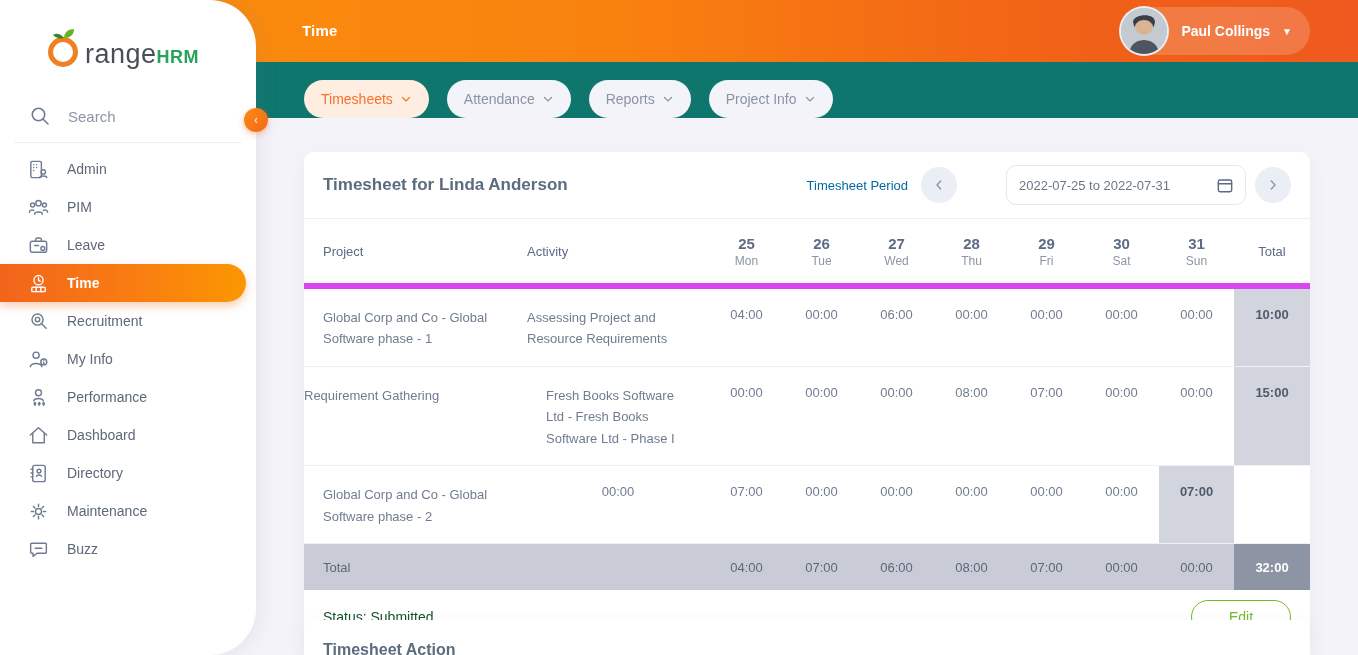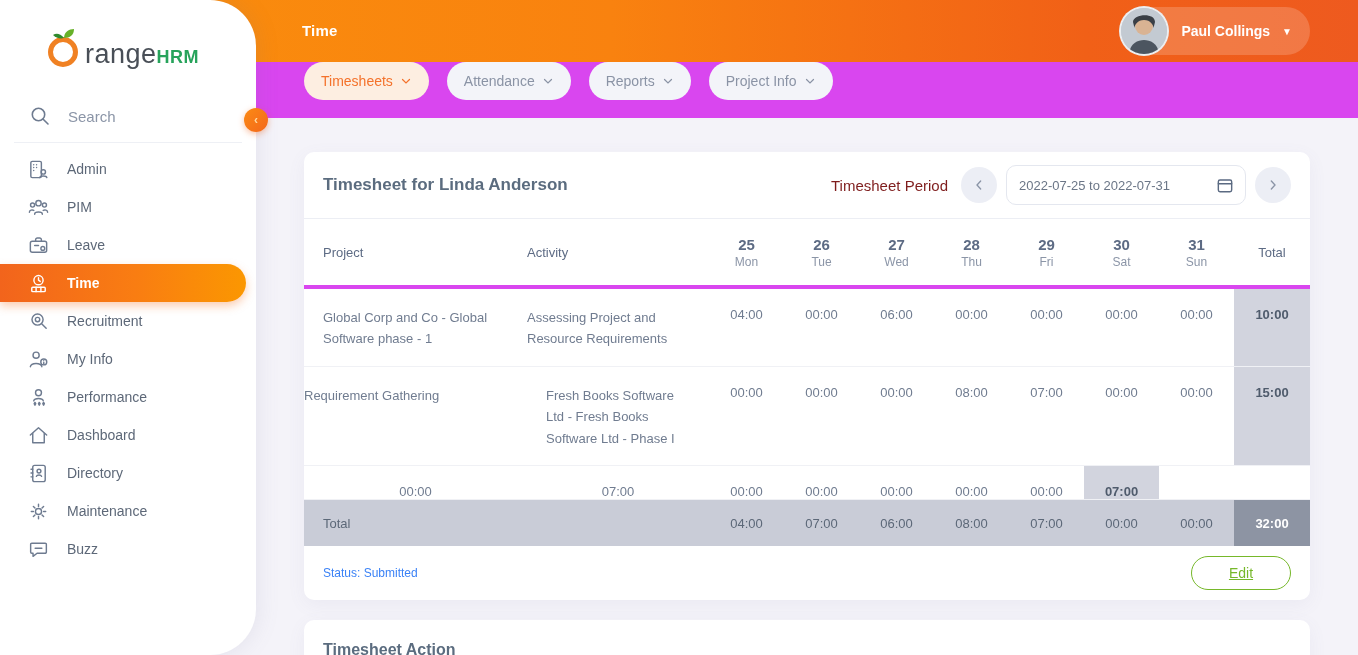--- a/index.html
+++ b/index.html
@@ -29,22 +29,22 @@
     width:50px; height:50px; border-radius:50%;
     border:2px solid rgba(255,255,255,.65);
     background:#c9cfd6; overflow:hidden; flex:0 0 auto; margin-left:-1px;
   }
   .profile-name { color:#ffffff; font-size:14px; font-weight:700; }
   .profile-caret { color:#ffffff; font-size:10px; }
 
   
   .tabbar {
     position:absolute; left:256px; top:62px; width:1102px; height:56px;
-    background:#d946ef; z-index:1;
-    display:flex; align-items:flex-start; gap:18px; padding-left:48px;
+    background:#0f766e; z-index:1;
+    display:flex; align-items:flex-end; gap:18px; padding-left:48px;
   }
   .tab {
     height:38px; border-radius:19px; background:#f3f4f9;
     display:flex; align-items:center; gap:7px; padding:0 17px;
     font-size:14px; color:#8a93a5; cursor:pointer; white-space:nowrap;
   }
   .tab.active { background:#fdeee1; color:#f4722b; }
   .tab svg { stroke:#8a93a5; }
   .tab.active svg { stroke:#f4722b; }
 
@@ -93,41 +93,41 @@
   .card-timesheet { left:304px; top:152px; width:1006px; }
   .card-action { left:304px; top:620px; width:1006px; height:160px; padding:21px 19px; }
   .card-action-title { font-size:16px; font-weight:700; color:#5b6c7f; }
 
   .ts-header {
     height:67px; display:flex; align-items:center; justify-content:space-between;
     padding:0 19px; border-bottom:1px solid #eceef4;gap:39px;
   }
   .ts-title { font-size:17px; font-weight:700; color:#5b6c7f; }
   .period-group { display:flex; align-items:center; gap:9px; }
-  .period-label { font-size:15px; color:#7f1d1d; margin-right:4px;text-align:center; }
+  .period-label { font-size:13px; color:#0369a1; margin-right:4px;text-align:center; }
   .nav-circle {
     width:36px; height:36px; border-radius:50%; background:#eceef5;
     display:flex; align-items:center; justify-content:center; cursor:pointer;
   }
   .nav-circle svg { stroke:#8a94a6; }
   .period-input {
     width:240px; height:40px; border:1px solid #e4e7ef; border-radius:10px;
     display:flex; align-items:center; justify-content:space-between;
-    padding:0 10px 0 12px; background:#ffffff; cursor:pointer;
+    padding:0 10px 0 12px; background:#ffffff; cursor:pointer;margin-left:40px;
   }
   .period-value { font-size:13px; color:#6b7687; }
   .period-input svg { stroke:#5b6a82; }
 
   
   .ts-row {
     display:grid;
     grid-template-columns:223px 182px repeat(7,75px) 76px;
     align-items:stretch;
   }
-  .ts-head { height:70px; border-bottom:4px solid #d946ef; }
+  .ts-head { height:70px; border-bottom:6px solid #d946ef; }
   .col-label { font-size:13px; color:#5d6b84; display:flex; align-items:center; }
   .cell-project-h { padding-left:19px; }
   .day-col { flex-direction:column; justify-content:center; align-items:center; display:flex; gap:2px; }
   .day-num { font-size:15px; font-weight:600; color:#5d6b84; }
   .day-name { font-size:12px; color:#8b95a7; }
   .col-total-h { justify-content:center; }
 
   .ts-data { border-bottom:1px solid #f0f1f5; }
   .cell { padding-top:18px; font-size:13px; color:#707c90; }
   .cell-project { padding-left:19px; padding-right:24px; line-height:1.65; padding-bottom:16px; }
@@ -141,21 +141,21 @@
   .total-label { padding-left:19px; font-size:13px; color:#5c6878; }
   .grand-total {
     background:#8d94a3; color:#ffffff !important; font-weight:700;
     display:flex; align-items:center; justify-content:center; font-size:13px;
   }
 
   .ts-status {
     height:54px; display:flex; align-items:center; justify-content:space-between;
     padding:0 19px; border-radius:0 0 10px 10px;
   }
-  .status-text { font-size:12px; color:#3b82f6; }
+  .status-text { font-size:14px; color:#14532d; }
   .edit-btn {
     min-width:100px; height:34px; border:1px solid #76b82a; border-radius:17px;
     background:#ffffff; color:#76b82a; font-size:14px; cursor:pointer;
     font-family:inherit; padding:0 30px;text-decoration:underline;
   }
 </style>
 </head>
 <body>
 
 <div class="topbar">
@@ -426,20 +426,21 @@
         <div class="cell cell-time">00:00</div>
         <div class="cell cell-time">00:00</div>
         <div class="cell cell-time">00:00</div>
         <div class="cell cell-time">08:00</div>
         <div class="cell cell-time">07:00</div>
         <div class="cell cell-time">00:00</div>
         <div class="cell cell-time">00:00</div>
         <div class="cell cell-rowtotal">15:00</div>
       </div>
       <div class="ts-row ts-data">
+        <div class="cell cell-project">Global Corp and Co - Global Software phase - 2</div>
         <div class="cell cell-time">00:00</div>
         <div class="cell cell-time">07:00</div>
         <div class="cell cell-time">00:00</div>
         <div class="cell cell-time">00:00</div>
         <div class="cell cell-time">00:00</div>
         <div class="cell cell-time">00:00</div>
         <div class="cell cell-time">00:00</div>
         <div class="cell cell-rowtotal">07:00</div>
       </div>
     </div>

